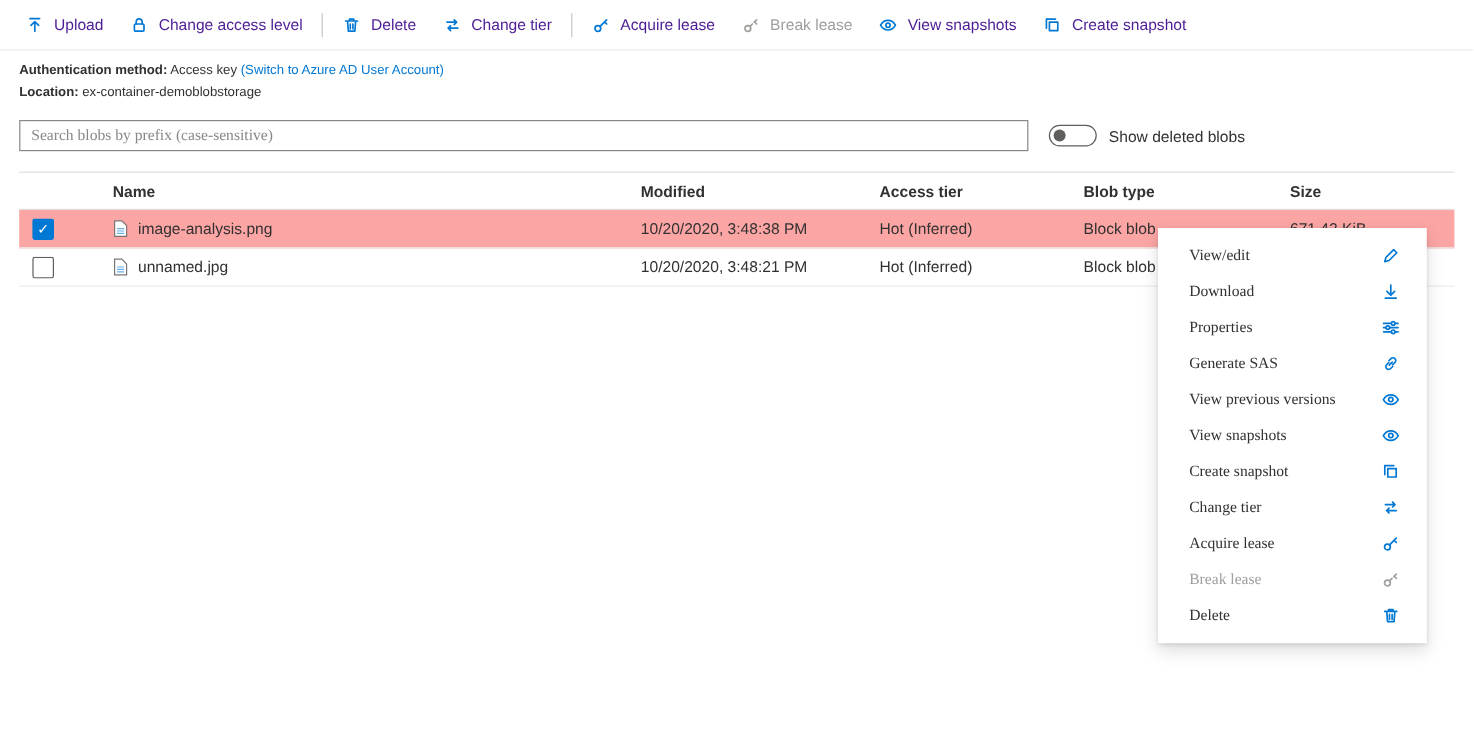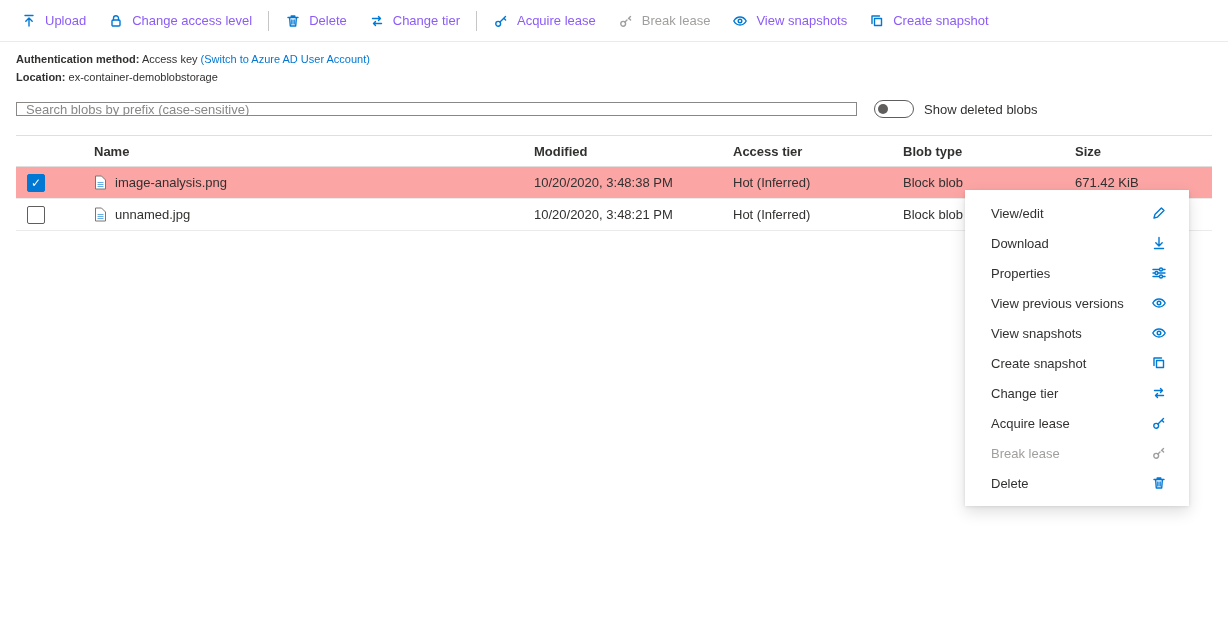--- a/index.html
+++ b/index.html
@@ -4,35 +4,35 @@
 <style>
   * { margin:0; padding:0; box-sizing:border-box; }
   html,body { width:1228px; height:627px; background:#ffffff; overflow:hidden;
     font-family:"Liberation Sans","DejaVu Sans",sans-serif; color:#323130; }
   body { position:relative; }
   svg { display:block; }
   .icon svg { stroke:currentColor; fill:none; stroke-width:1.4; stroke-linecap:round; stroke-linejoin:round; }
 
   
   .toolbar { display:flex; align-items:center; height:42px; padding:0 10px; border-bottom:1px solid #edebe9; }
-  .tb-item { display:flex; align-items:center; gap:8px; padding:0 11px; height:34px; font-size:13px; color:#8b5cf6; cursor:pointer; white-space:nowrap; }
+  .tb-item { display:flex; align-items:center; gap:8px; padding:0 11px; height:34px; font-size:13px; color:#4c1d95; cursor:pointer; white-space:nowrap; }
   .tb-item .icon { color:#0078d4; }
   .tb-item.disabled { color:#a19f9d; cursor:default; }
   .tb-item.disabled .icon { color:#a19f9d; }
   .tb-sep { width:1px; height:20px; background:#c8c6c4; margin:0 5px; }
 
   
   .info { padding:9px 16px 0; font-size:11px; line-height:17px; }
   .info-row { margin-bottom:1px; }
   .b { font-weight:700; }
   .link { color:#0078d4; cursor:pointer; text-decoration:none; }
 
   
   .search-row { display:flex; align-items:center; padding:13px 16px 0; }
-  .search-input { width:841px; height:14px; border:1px solid #8a8886; border-radius:0; font-size:13px; padding:0 9px; color:#323130; outline:none; font-family:Liberation Sans, sans-serif; }
+  .search-input { width:841px; height:26px; border:1px solid #8a8886; border-radius:0; font-size:13px; padding:0 9px; color:#323130; outline:none; font-family:Liberation Serif, serif; }
   .search-input::placeholder { color:#8a8886; }
   .toggle { width:40px; height:18px; border:1px solid #605e5c; border-radius:10px; position:relative; margin-left:17px; cursor:pointer; background:#fff; }
   .toggle::after { content:""; position:absolute; left:3px; top:3px; width:10px; height:10px; border-radius:50%; background:#605e5c; }
   .toggle-label { margin-left:10px; font-size:13px; }
 
   
   .table { margin:17px 16px 0; font-size:13px; }
   .trow { display:grid; grid-template-columns:46px 408px 167px 138px 140px 140px 1fr 40px; align-items:center; height:32px; border-bottom:1px solid #edebe9;gap:32px; }
   .thead { font-weight:700; border-top:1px solid #e1dfdd; border-bottom:1px solid #e1dfdd; }
   .thead .cell { font-weight:700; }
@@ -43,21 +43,21 @@
   .checkbox.checked { background:#0078d4; border-color:#0078d4; color:#fff; display:flex; align-items:center; justify-content:center; }
   .checkbox.checked::after { content:"\2713"; font-size:12px; line-height:1; }
   .name-cell { display:flex; align-items:center; gap:8px; }
   .file-icon svg { stroke:#7a7574; fill:#fff; stroke-width:1; }
   .file-icon .lines { stroke:#69afe5; }
   .ellipsis { text-align:center; color:#605e5c; font-size:15px; letter-spacing:1px; cursor:pointer; font-weight:700; }
 
   
   .menu { position:absolute; left:965px; top:190px; width:224px; background:#fff; padding:8px 0;
     box-shadow:0 6.4px 14.4px rgba(0,0,0,.13), 0 1.2px 3.6px rgba(0,0,0,.11); z-index:10; }
-  .menu-item { display:flex; align-items:center; justify-content:space-between; height:30px; padding:0 22px 0 26px; font-size:13px; color:#323130; cursor:pointer; }
+  .menu-item { display:flex; align-items:center; justify-content:space-between; height:30px; padding:0 22px 0 26px; font-size:13px; color:#323130; cursor:pointer;font-family:Liberation Serif, serif; }
   .menu-item .icon { color:#0078d4; }
   .menu-item.disabled { color:#a19f9d; cursor:default; }
   .menu-item.disabled .icon { color:#a19f9d; }
 </style>
 </head>
 <body>
 
 <div class="toolbar">
 
   <div class="tb-item">
@@ -244,20 +244,28 @@
     <span class="icon">
       <svg width="16" height="16" viewBox="0 0 16 16">
           <path d="M2 4.5h12M2 8h12M2 11.5h12"></path>
           <circle cx="10" cy="4.5" r="1.5" fill="#fff"></circle>
           <circle cx="5.5" cy="8" r="1.5" fill="#fff"></circle>
           <circle cx="10" cy="11.5" r="1.5" fill="#fff"></circle>
         </svg>
     </span>
   </div>
 
+  <div class="menu-item">
+    <span>Generate SAS</span>
+    <span class="icon">
+      <svg width="16" height="16" viewBox="0 0 16 16">
+          <path d="M6.8 9.2l2.4-2.4M9.6 8.9l1.8-1.8a2.3 2.3 0 1 0-3.3-3.2L6.4 5.6M6.4 7.1 4.6 8.9a2.3 2.3 0 1 0 3.3 3.2l1.7-1.7"></path>
+        </svg>
+    </span>
+  </div>
 
   <div class="menu-item">
     <span>View previous versions</span>
     <span class="icon">
       <svg width="16" height="16" viewBox="0 0 16 16">
           <path d="M1.8 8C3.3 5.3 5.4 4 8 4s4.7 1.3 6.2 4C12.7 10.7 10.6 12 8 12S3.3 10.7 1.8 8Z"></path>
           <circle cx="8" cy="8" r="1.8"></circle>
         </svg>
     </span>
   </div>

